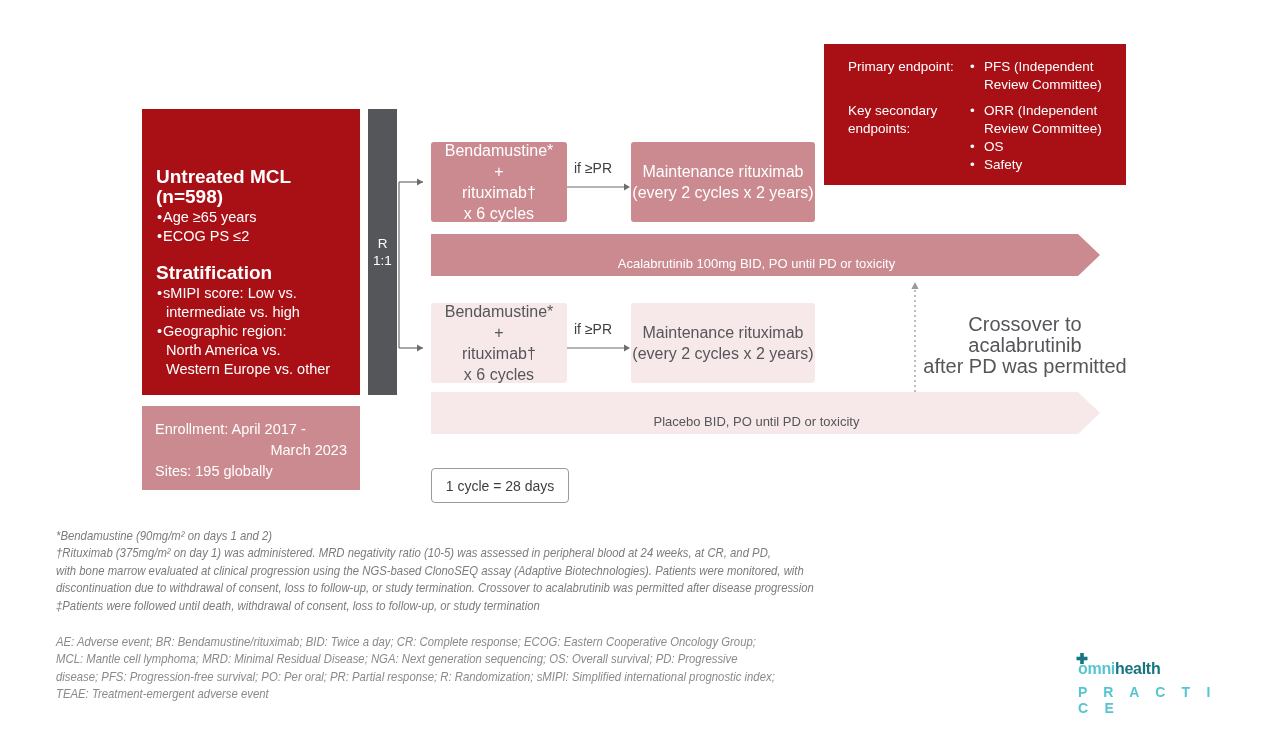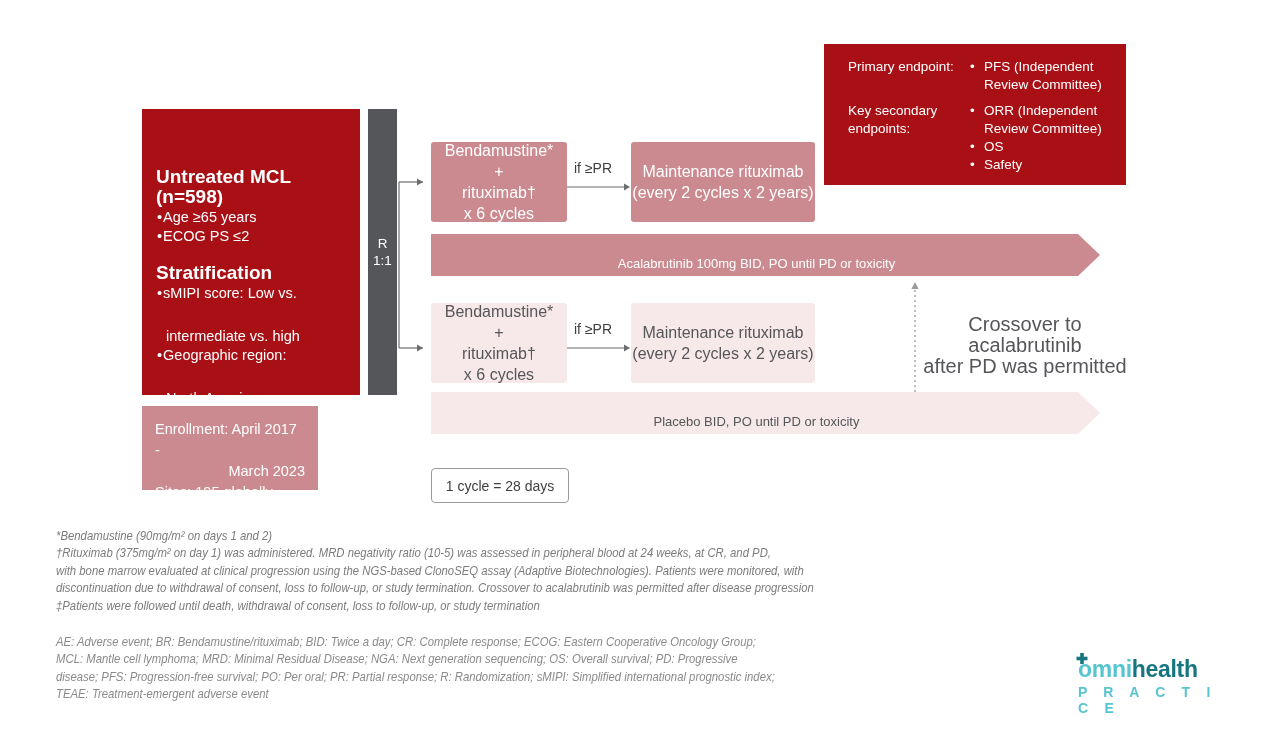--- a/index.html
+++ b/index.html
@@ -13,26 +13,26 @@
 
   
   #population{
     left:142px;top:109px;width:218px;height:286px;
     background:#A81016;color:#ffffff;
     box-sizing:border-box;padding:58px 14px 0 14px;
   }
   #population .hd{font-weight:bold;font-size:19px;line-height:20px;margin:0 0 1px 0;}
   #population .bl{font-size:14.5px;line-height:19px;margin:0;padding-left:1px;}
   #population .bl .dot{margin-right:1px;}
-  #population .ind{padding-left:9px;display:block;margin-top:24px;}
+  #population .ind{padding-left:9px;display:block;}
   #population .gap{height:17px;}
 
   
   #enrollment{
-    left:142px;top:406px;width:176px;height:84px;
+    left:142px;top:406px;width:218px;height:84px;
     background:#CB8A90;color:#ffffff;
     box-sizing:border-box;padding:13px 13px 0 13px;
     font-size:14.5px;line-height:21px;
   }
   #enrollment .r{text-align:right;}
 
   
   #randbar{
     left:368px;top:109px;width:29px;height:286px;
     background:#54565A;color:#ffffff;
@@ -99,21 +99,21 @@
   }
   #abbrev{
     left:56px;top:634px;width:1010px;
     font-family:"Liberation Sans", sans-serif;
     font-style:italic;font-size:12.2px;line-height:17.4px;color:#8a8a8a;
     transform:scaleX(0.93);transform-origin:left top;
   }
 
   
   #logo{left:1078px;top:657px;width:145px;height:45px;}
-  #logo .wordmark{font-size:23px;font-weight:bold;line-height:24px;letter-spacing:-0.3px;}
+  #logo .wordmark{font-size:16px;font-weight:bold;line-height:24px;letter-spacing:-0.3px;}
   #logo .c1{color:#56C5D0;}
   #logo .c2{color:#17757F;}
   #logo .practice{
     color:#56C5D0;font-size:14px;font-weight:bold;letter-spacing:6.2px;
     margin-top:3px;
   }
   svg{display:block;overflow:visible;}
 </style>
 </head>
 <body>

